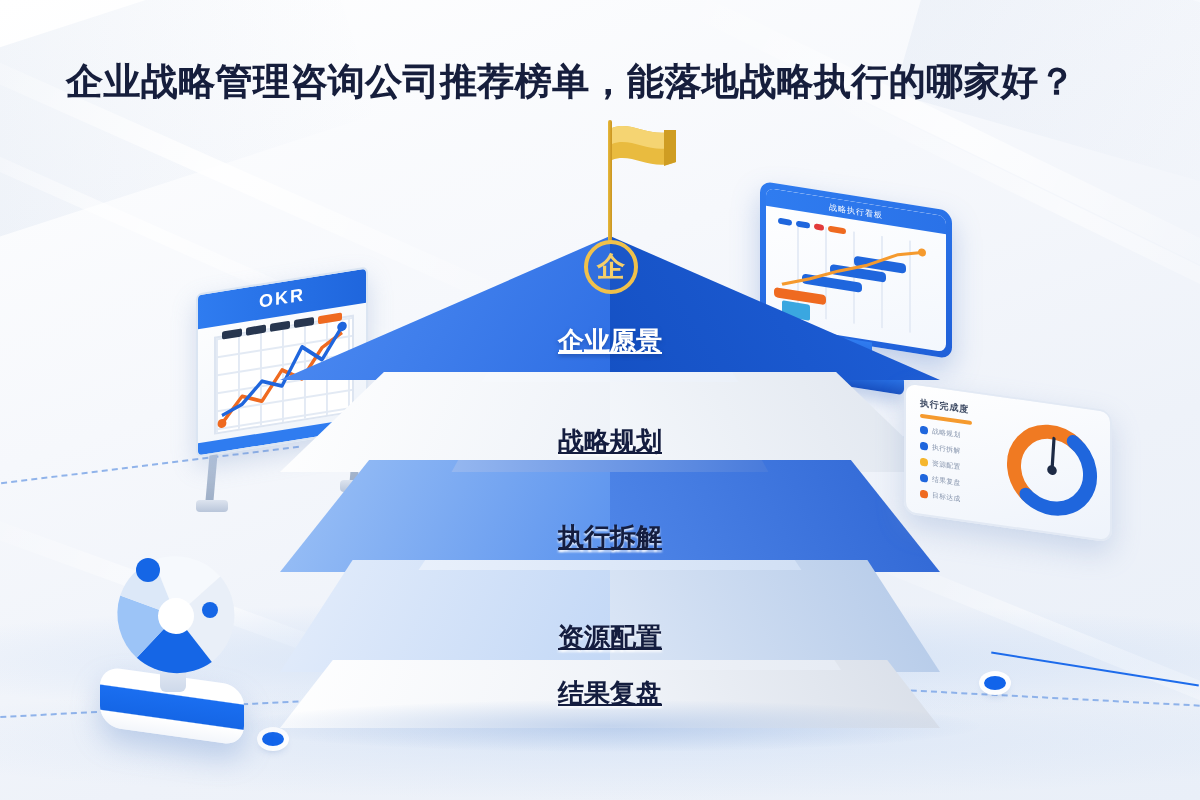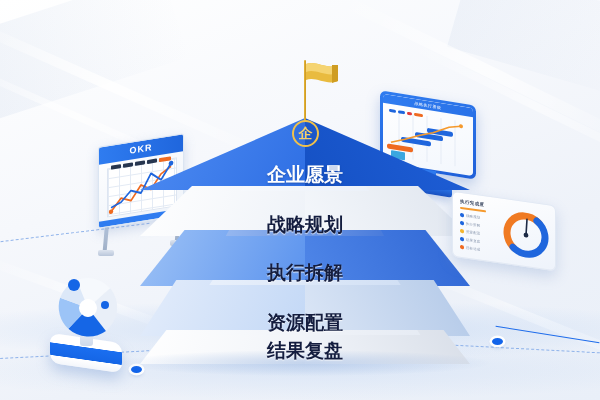--- a/index.html
+++ b/index.html
@@ -42,22 +42,22 @@
   .title{position:absolute;left:33px;top:28px;width:540px;
     font-size:18.5px;font-weight:bold;color:#161e3c;letter-spacing:.2px;
     white-space:nowrap;}
   .subtitle{position:absolute;left:33px;top:84px;
     font-size:14.5px;font-weight:bold;color:#1d2644;letter-spacing:.5px;}
 
   
   #pyramid{position:absolute;left:140px;top:96px;width:330px;height:268px;}
   .lvl{position:absolute;left:0;width:330px;}
   .lbl{position:absolute;width:100%;text-align:center;
-    font-size:19px;font-weight:bold;color:#141d3f;z-index:6;
-    text-shadow:0 1px 1px rgba(255,255,255,.8);}
+    font-size:13px;font-weight:bold;color:#141d3f;z-index:6;
+    text-shadow:0 1px 1px rgba(255,255,255,.8);text-decoration:underline;}
   .lbl.white{color:#fff;text-shadow:0 1px 2px rgba(20,60,140,.55);}
 
   
   #lvl1{top:22px;height:72px;}
   .cone-l,.cone-r{position:absolute;top:0;height:72px;width:50%;}
   .cone-l{left:0;background:linear-gradient(120deg,#4f8df3,#2f6fe4);
     clip-path:polygon(100% 0,100% 100%,0 100%);}
   .cone-r{left:50%;background:linear-gradient(240deg,#1f5fd8,#1551c4);
     clip-path:polygon(0 0,100% 100%,0 100%);}
   #lvl1 .lbl{top:44px;}
@@ -201,20 +201,21 @@
   <div class="band b2"></div>
 
   <div class="dash" style="left:0px;top:232px;width:150px;transform:rotate(-7deg);"></div>
   <div class="dash" style="left:0px;top:352px;width:230px;transform:rotate(-3deg);"></div>
   <div class="dash" style="left:430px;top:348px;width:175px;transform:rotate(3deg);"></div>
   <div class="dash" style="left:300px;top:222px;width:200px;transform:rotate(-4deg);opacity:.5;"></div>
   <div class="solidline" style="left:495px;top:334px;width:105px;transform:rotate(9deg);"></div>
   <div class="node" style="left:131px;top:366px;"></div>
   <div class="node" style="left:492px;top:338px;"></div>
 
+  <div class="title">企业战略管理咨询公司推荐榜单，能落地战略执行的哪家好？</div>
 
   <div id="okr">
     <div class="leg l1"></div>
     <div class="leg l2"></div>
     <div class="foot f1"></div>
     <div class="foot f2"></div>
     <div class="okr-board">
       <div class="okr-head">
         <span>OKR</span>
       </div>

